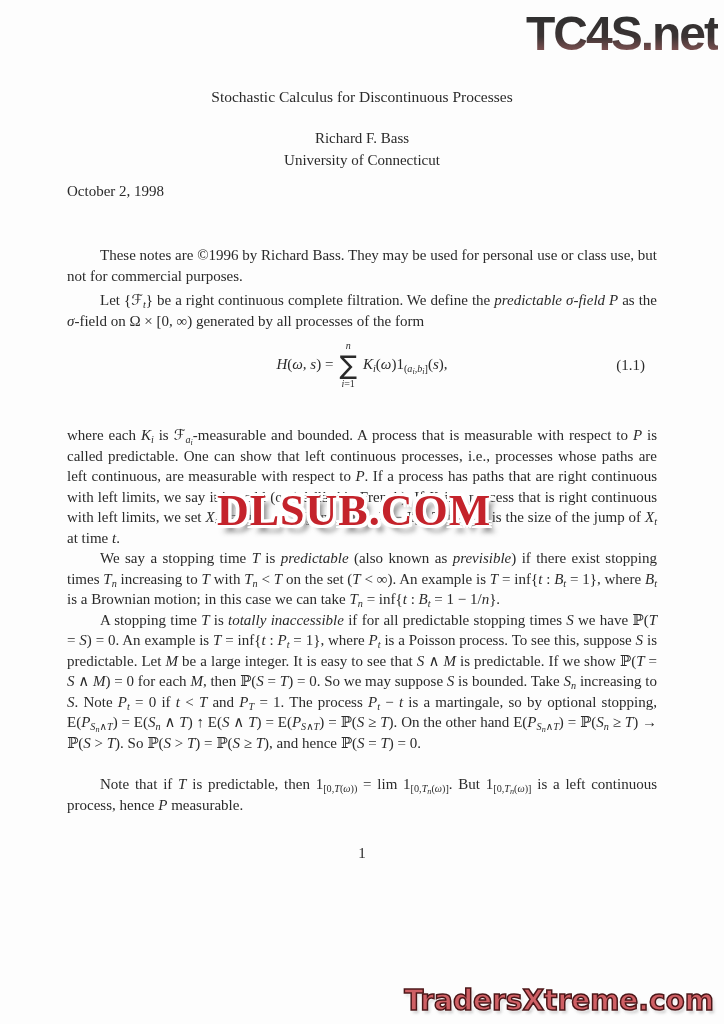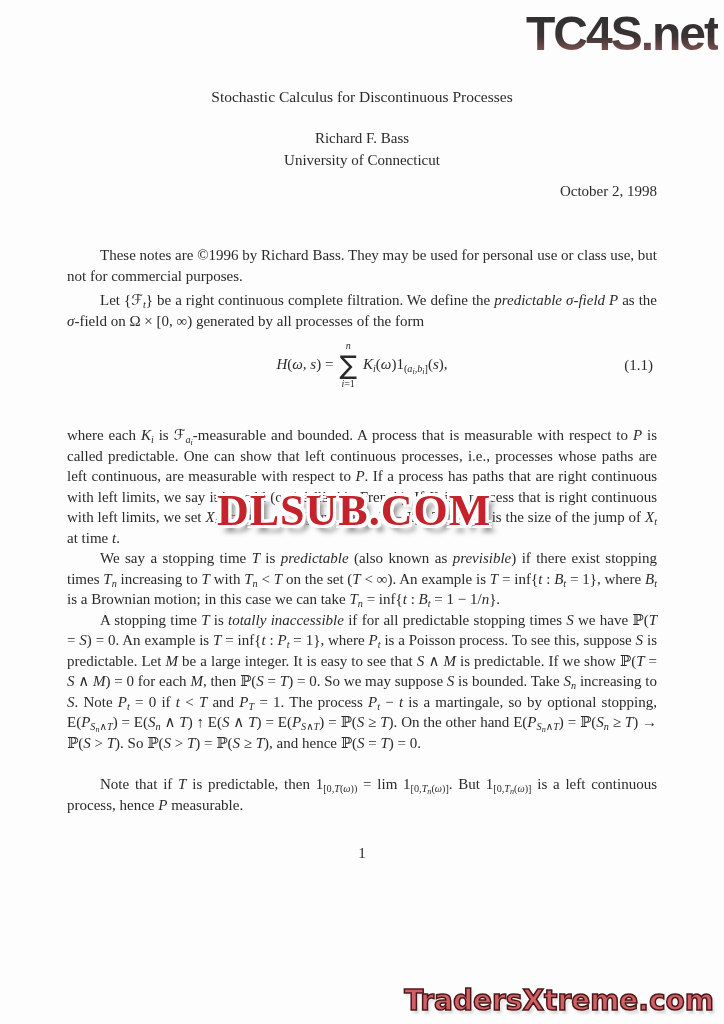--- a/index.html
+++ b/index.html
@@ -5,35 +5,35 @@
   html,body{margin:0;padding:0;background:#ffffff;}
   .page{
     position:relative;width:724px;height:1024px;overflow:hidden;
     background:var(--page_bg,#fdfdfd);
     font-family:"Liberation Serif","DejaVu Serif","DejaVu Sans",serif;
     color:var(--text,#2a2a2a);
   }
   .content{position:absolute;left:67px;top:0;width:590px;}
   .doc-title{margin-top:88px;text-align:center;font-size:15.5px;}
   .author-block{margin-top:22px;text-align:center;font-size:15px;line-height:21.5px;}
-  .date-line{margin-top:12px;text-align:right;font-size:15px;}
+  .date-line{margin-top:12px;text-align:left;font-size:15px;}
   .para{margin:0;font-size:15px;line-height:20.5px;text-align:justify;text-indent:33px;}
   .copyright{margin-top:45px;}
   .section-heading{margin:21px 0 5px 0;font-size:15px;font-weight:bold;}
   .noindent{text-indent:0;margin-top:36px;}
   sub{font-size:0.68em;vertical-align:-0.25em;line-height:0;}
   sub sub{font-size:0.8em;vertical-align:-0.2em;}
   .scr{font-family:"DejaVu Sans",sans-serif;}
   .cal{font-style:italic;}
   .eqrow{position:relative;margin:9px 0 11px 0;text-align:center;font-size:15px;}
   .eq-body{display:inline-flex;align-items:center;gap:5px;}
   .sumstack{display:inline-flex;flex-direction:column;align-items:center;margin:0 1px;}
   .sum-top,.sum-bot{font-size:10px;line-height:1.15;}
   .sum-sym{font-size:26px;line-height:1;font-family:"DejaVu Sans",sans-serif;}
-  .eq-label{position:absolute;right:4px;top:50%;transform:translateY(-50%);}
+  .eq-label{position:absolute;right:12px;top:50%;transform:translateY(-50%);}
   .note-para{margin-top:21px;}
   .page-number{margin-top:30px;text-align:center;font-size:15px;}
 
   .wm-top{
     position:absolute;top:10px;right:6px;
     font-family:"Liberation Sans","DejaVu Sans",sans-serif;
     font-weight:bold;font-size:48px;letter-spacing:-2px;line-height:1;
     background:linear-gradient(180deg,var(--tc4s_dark,#303030) 10%,#3a3333 55%,#7d5151 85%,var(--tc4s_rose,#9c7070) 100%);
     -webkit-background-clip:text;background-clip:text;color:transparent;
   }

